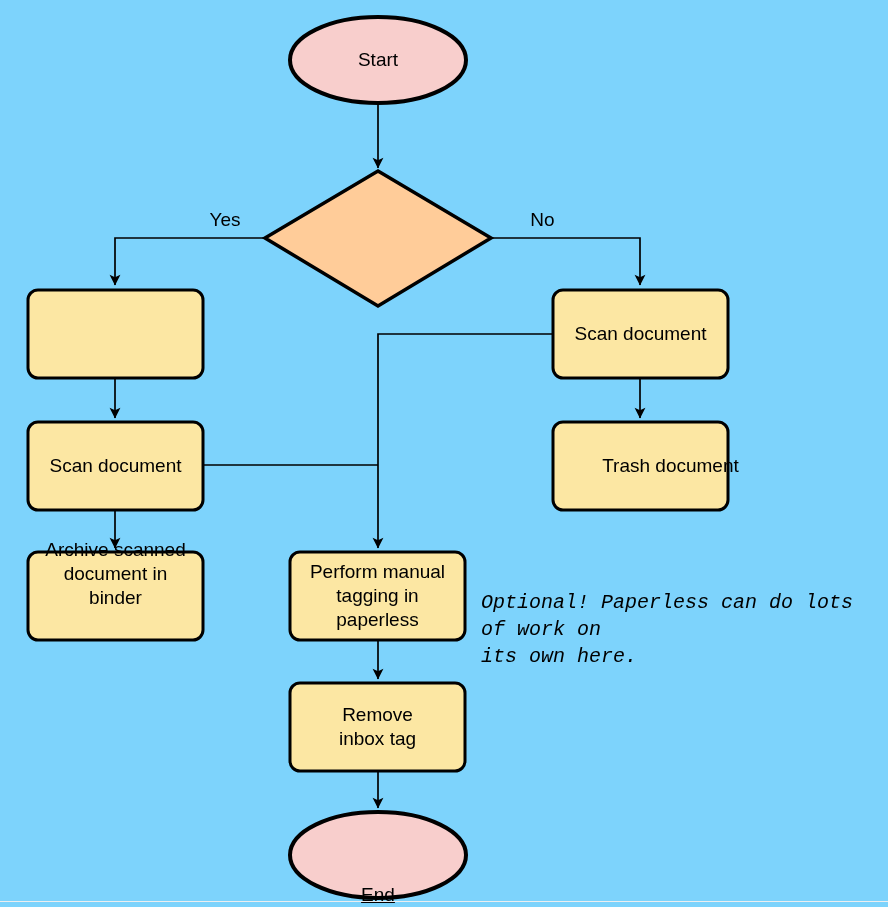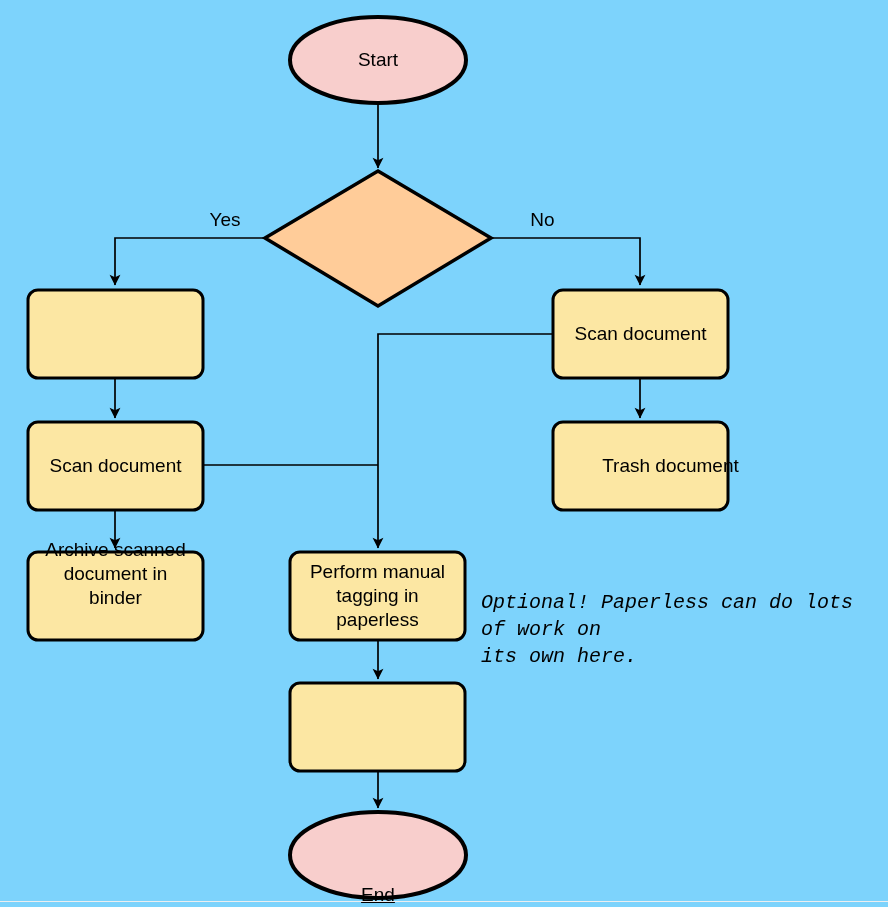--- a/index.html
+++ b/index.html
@@ -81,20 +81,22 @@
   <div class="label" style="left:290px;top:17px;width:176px;height:86px;">Start</div>
   <div class="label" style="left:28px;top:422px;width:175px;height:88px;">Scan document</div>
   <div class="label" style="left:28px;top:528px;width:175px;height:60px;margin-top:16px;">Archive scanned
 document in
 binder</div>
   <div class="label" style="left:553px;top:290px;width:175px;height:88px;">Scan document</div>
   <div class="label" style="left:567px;top:422px;width:207px;height:88px;">Trash document</div>
   <div class="label" style="left:290px;top:552px;width:175px;height:88px;text-align:center;">Perform manual
 tagging in
 paperless</div>
+  <div class="label" style="left:290px;top:683px;width:175px;height:88px;">Remove
+inbox tag</div>
   <div class="label" style="left:290px;top:852px;width:176px;height:86px;text-decoration:underline;">End</div>
 
   <div class="edge-label" style="left:200px;top:209px;width:50px;">Yes</div>
   <div class="edge-label" style="left:520px;top:209px;width:45px;">No</div>
 
   <div class="annotation" style="left:481px;top:589px;width:404px;">Optional! Paperless can do lots of work on
 its own here.</div>
 
   <div class="bottom-rule"></div>
 </div>

